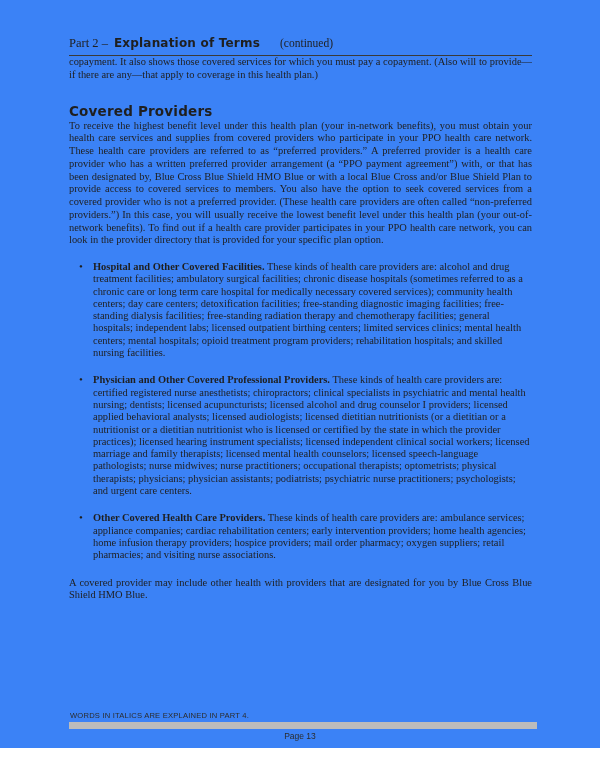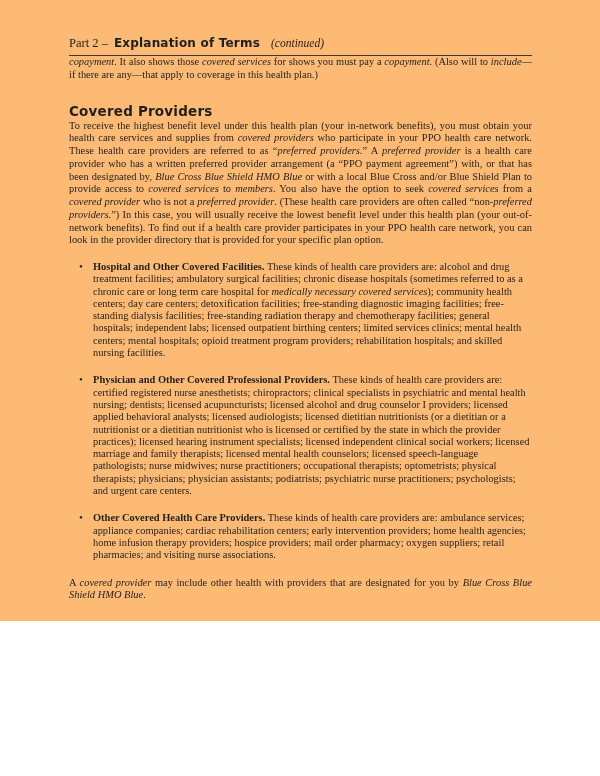--- a/index.html
+++ b/index.html
@@ -3,22 +3,22 @@
 <meta charset="utf-8">
 <style>
   html, body {
     margin: 0;
     padding: 0;
     background: #ffffff;
   }
   .sheet {
     position: relative;
     width: 600px;
-    height: 621px;
-    background: #fdba74;
+    height: 748px;
+    background: #3b82f6;
     overflow: hidden;
     color: #1f1f1f;
     font-family: "Liberation Serif", serif;
   }
   .content {
     position: absolute;
     left: 69px;
     top: 36px;
     width: 463px;
   }
@@ -34,23 +34,22 @@
   }
   .hdr .title {
     font-family: "DejaVu Sans", sans-serif;
     font-weight: bold;
     font-size: 12px;
     margin-left: 6px;
     letter-spacing: 0.2px;
   }
   .hdr .cont {
     font-size: 11.5px;
-    margin-left: 11px;
+    margin-left: 20px;
     font-family: "Liberation Serif", serif;
-    font-style: italic;
   }
   .hrule {
     border: none;
     border-top: 1.2px solid #3a3a3a;
     margin: 4px 0 0 0;
   }
   
   p.body {
     font-size: 10.45px;
     line-height: 12.75px;
@@ -80,21 +79,21 @@
     text-align: left;
     margin-bottom: 15px;
   }
   ul.bullets li .marker {
     position: absolute;
     left: 10px;
     top: -1px;
     font-size: 11px;
   }
   .closing { margin-top: 2px; }
-  .it { font-style: italic; }
+  .it { }
   .bd { font-weight: bold; }
   
   .footer-note {
     position: absolute;
     left: 70px;
     top: 711px;
     font-family: "Liberation Sans", sans-serif;
     font-size: 7.6px;
     letter-spacing: 0.2px;
     color: #2b2b2b;
@@ -124,21 +123,21 @@
 <div class="sheet">
   <div class="content">
 
     <div class="hdr">
       <span class="part">Part 2 –</span>
       <span class="title">Explanation of Terms</span>
       <span class="cont">(continued)</span>
     </div>
     <hr class="hrule">
 
-    <p class="body intro"><span class="it">copayment</span><span>. It also shows those </span><span class="it">covered services</span><span> for shows you must pay a </span><span class="it">copayment</span><span>. (Also will to </span><span class="it">include</span><span>—if there are any—that apply to coverage in this health plan.)</span></p>
+    <p class="body intro"><span class="it">copayment</span><span>. It also shows those </span><span class="it">covered services</span><span> for which you must pay a </span><span class="it">copayment</span><span>. (Also will to </span><span class="it">provide</span><span>—if there are any—that apply to coverage in this health plan.)</span></p>
 
     <div class="sec-head">Covered Providers</div>
 
     <p class="body lead-para"><span>To receive the highest benefit level under this health plan (your in-network benefits), you must obtain your health care services and supplies from </span><span class="it">covered providers</span><span> who participate in your PPO health care network. These health care providers are referred to as “</span><span class="it">preferred providers.</span><span>” A </span><span class="it">preferred provider</span><span> is a health care provider who has a written preferred provider arrangement (a “PPO payment agreement”) with, or that has been designated by, </span><span class="it">Blue Cross Blue Shield HMO Blue</span><span> or with a local Blue Cross and/or Blue Shield Plan to provide access to </span><span class="it">covered services</span><span> to </span><span class="it">members</span><span>. You also have the option to seek </span><span class="it">covered services</span><span> from a </span><span class="it">covered provider</span><span> who is not a </span><span class="it">preferred provider</span><span>. (These health care providers are often called “non-</span><span class="it">preferred providers.</span><span>”) In this case, you will usually receive the lowest benefit level under this health plan (your out-of-network benefits). To find out if a health care provider participates in your PPO health care network, you can look in the provider directory that is provided for your specific plan option.</span></p>
 
 
     <ul class="bullets">
       <li>
         <span class="marker">•</span>
         <span><span class="bd">Hospital and Other Covered Facilities.</span><span> These kinds of health care providers are: alcohol and drug treatment facilities; ambulatory surgical facilities; chronic disease hospitals (sometimes referred to as a chronic care or long term care hospital for </span><span class="it">medically necessary covered services</span><span>); community health centers; day care centers; detoxification facilities; free-standing diagnostic imaging facilities; free-standing dialysis facilities; free-standing radiation therapy and chemotherapy facilities; general hospitals; independent labs; licensed outpatient birthing centers; limited services clinics; mental health centers; mental hospitals; opioid treatment program providers; rehabilitation hospitals; and skilled nursing facilities.</span></span>

